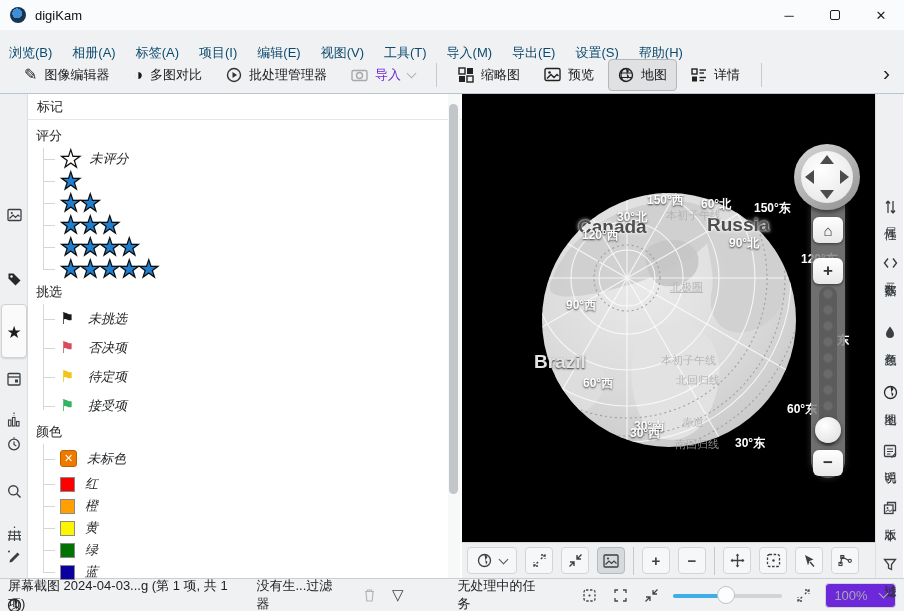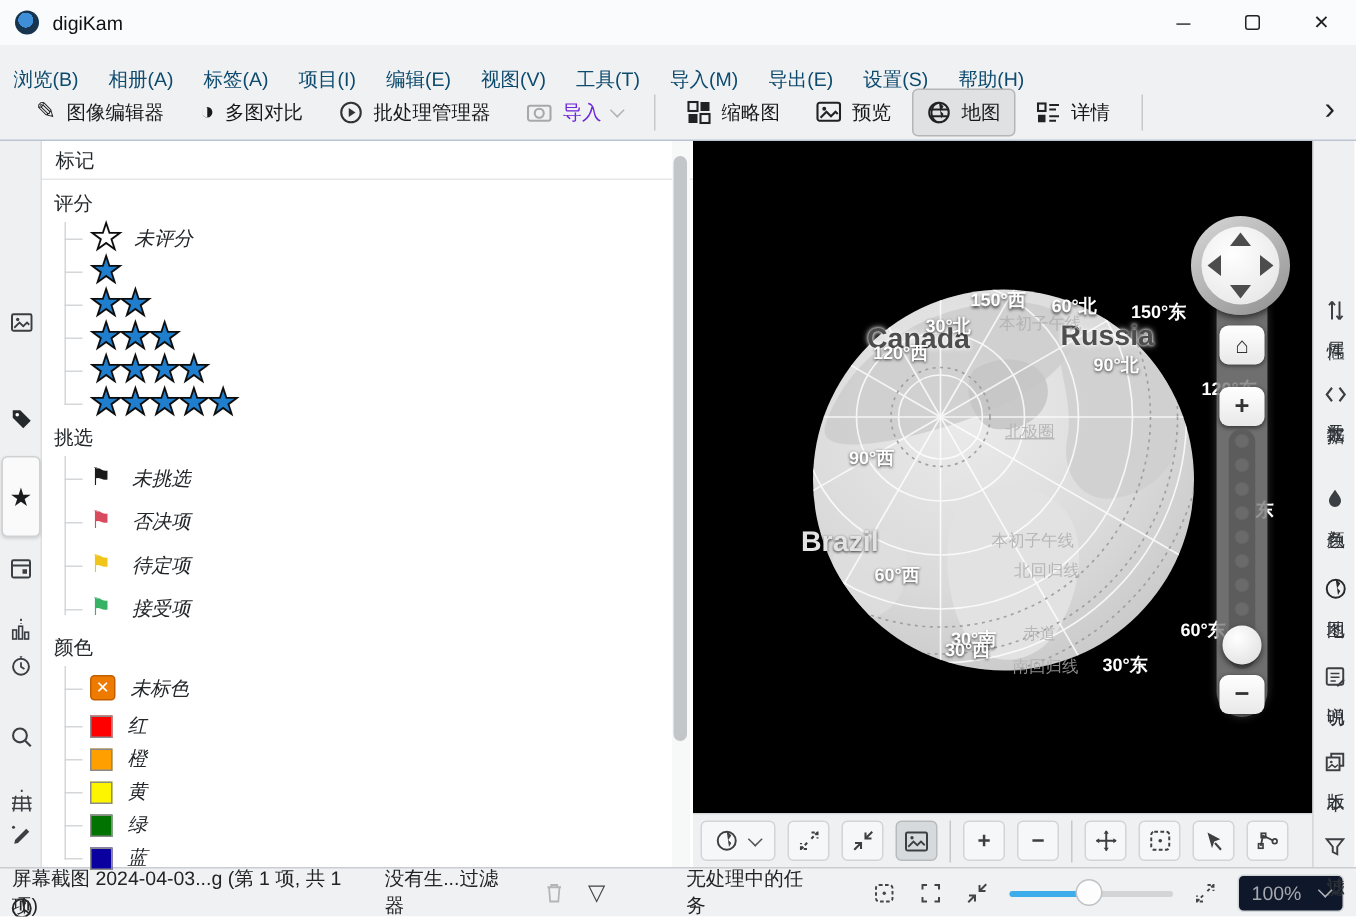--- a/index.html
+++ b/index.html
@@ -99,21 +99,21 @@
   .sb-file { margin-right:14px; }
   .sb-filterinfo { margin-right:12px; }
   .sb-icon { margin:0 8px; display:flex; align-items:center; color:#444; }
   .sb-icon.dim { color:#b3b6b9; }
   .sb-funnel { font-size:15px; }
   .sb-tasks { margin-left:46px; margin-right:28px; }
   .zoom-slider { position:relative; width:112px; height:18px; margin:0 6px; }
   .zs-track { position:absolute; top:8px; left:0; right:0; height:4px; border-radius:2px; background:#d2d4d6; }
   .zs-fill { position:absolute; top:8px; left:0; width:52px; height:4px; border-radius:2px; background:#3daee9; }
   .zs-handle { position:absolute; top:0; left:44px; width:18px; height:18px; border-radius:50%; background:#fdfdfd; border:1px solid #bfc2c4; }
-  .zoom-combo { width:72px; height:25px; border:1px solid #d2d5d7; border-radius:4px; background:#0f172a; color:#a6a9ac;
+  .zoom-combo { width:72px; height:25px; border:1px solid #d2d5d7; border-radius:4px; background:#6d28d9; color:#a6a9ac;
     display:flex; align-items:center; justify-content:space-between; padding:0 8px; margin-left:6px; }
   .zoom-combo .chev { border-color:#b0b3b6; }
 </style>
 </head>
 <body>
 
 <div class="titlebar">
   <div class="app-logo"></div>
   <div class="app-title">digiKam</div>
   <div class="win-controls">
@@ -418,21 +418,21 @@
           <span class="map-label grid-label" style="left: 185px; top: 98px;">150°西</span>
           <span class="map-label grid-label" style="left: 239px; top: 102px;">60°北</span>
           <span class="map-label grid-label" style="left: 292px; top: 106px;">150°东</span>
           <span class="map-label grid-label" style="left: 155px; top: 115px;">30°北</span>
           <span class="map-label grid-label" style="left: 120px; top: 133px;">120°西</span>
           <span class="map-label grid-label" style="left: 247px; top: 141px; margin-left: 20px;">90°北</span>
           <span class="map-label grid-label" style="left: 339px; top: 157px;">120°东</span>
           <span class="map-label grid-label" style="left: 104px; top: 203px;">90°西</span>
           <span class="map-label grid-label" style="left: 357px; top: 238px;">90°东</span>
           <span class="map-label grid-label" style="left: 121px; top: 281px;">60°西</span>
-          <span class="map-label grid-label" style="left: 325px; top: 318px;">60°东</span>
+          <span class="map-label grid-label" style="left: 325px; top: 307px;">60°东</span>
           <span class="map-label grid-label" style="left: 172px; top: 324px;">30°南</span>
           <span class="map-label grid-label" style="left: 168px; top: 331px;">30°西</span>
           <span class="map-label grid-label" style="left: 273px; top: 341px;">30°东</span>
           <span class="map-label faint-label" style="left: 204px; top: 114px;">本初子午线</span>
           <span class="map-label faint-label" style="left: 208px; top: 186px; text-decoration: underline;">北极圈</span>
           <span class="map-label faint-label" style="left: 199px; top: 259px;">本初子午线</span>
           <span class="map-label faint-label" style="left: 214px; top: 279px;">北回归线</span>
           <span class="map-label faint-label" style="left: 220px; top: 321px; text-align: center;">赤道</span>
           <span class="map-label faint-label" style="left: 213px; top: 343px;">南回归线</span>
         </div>

